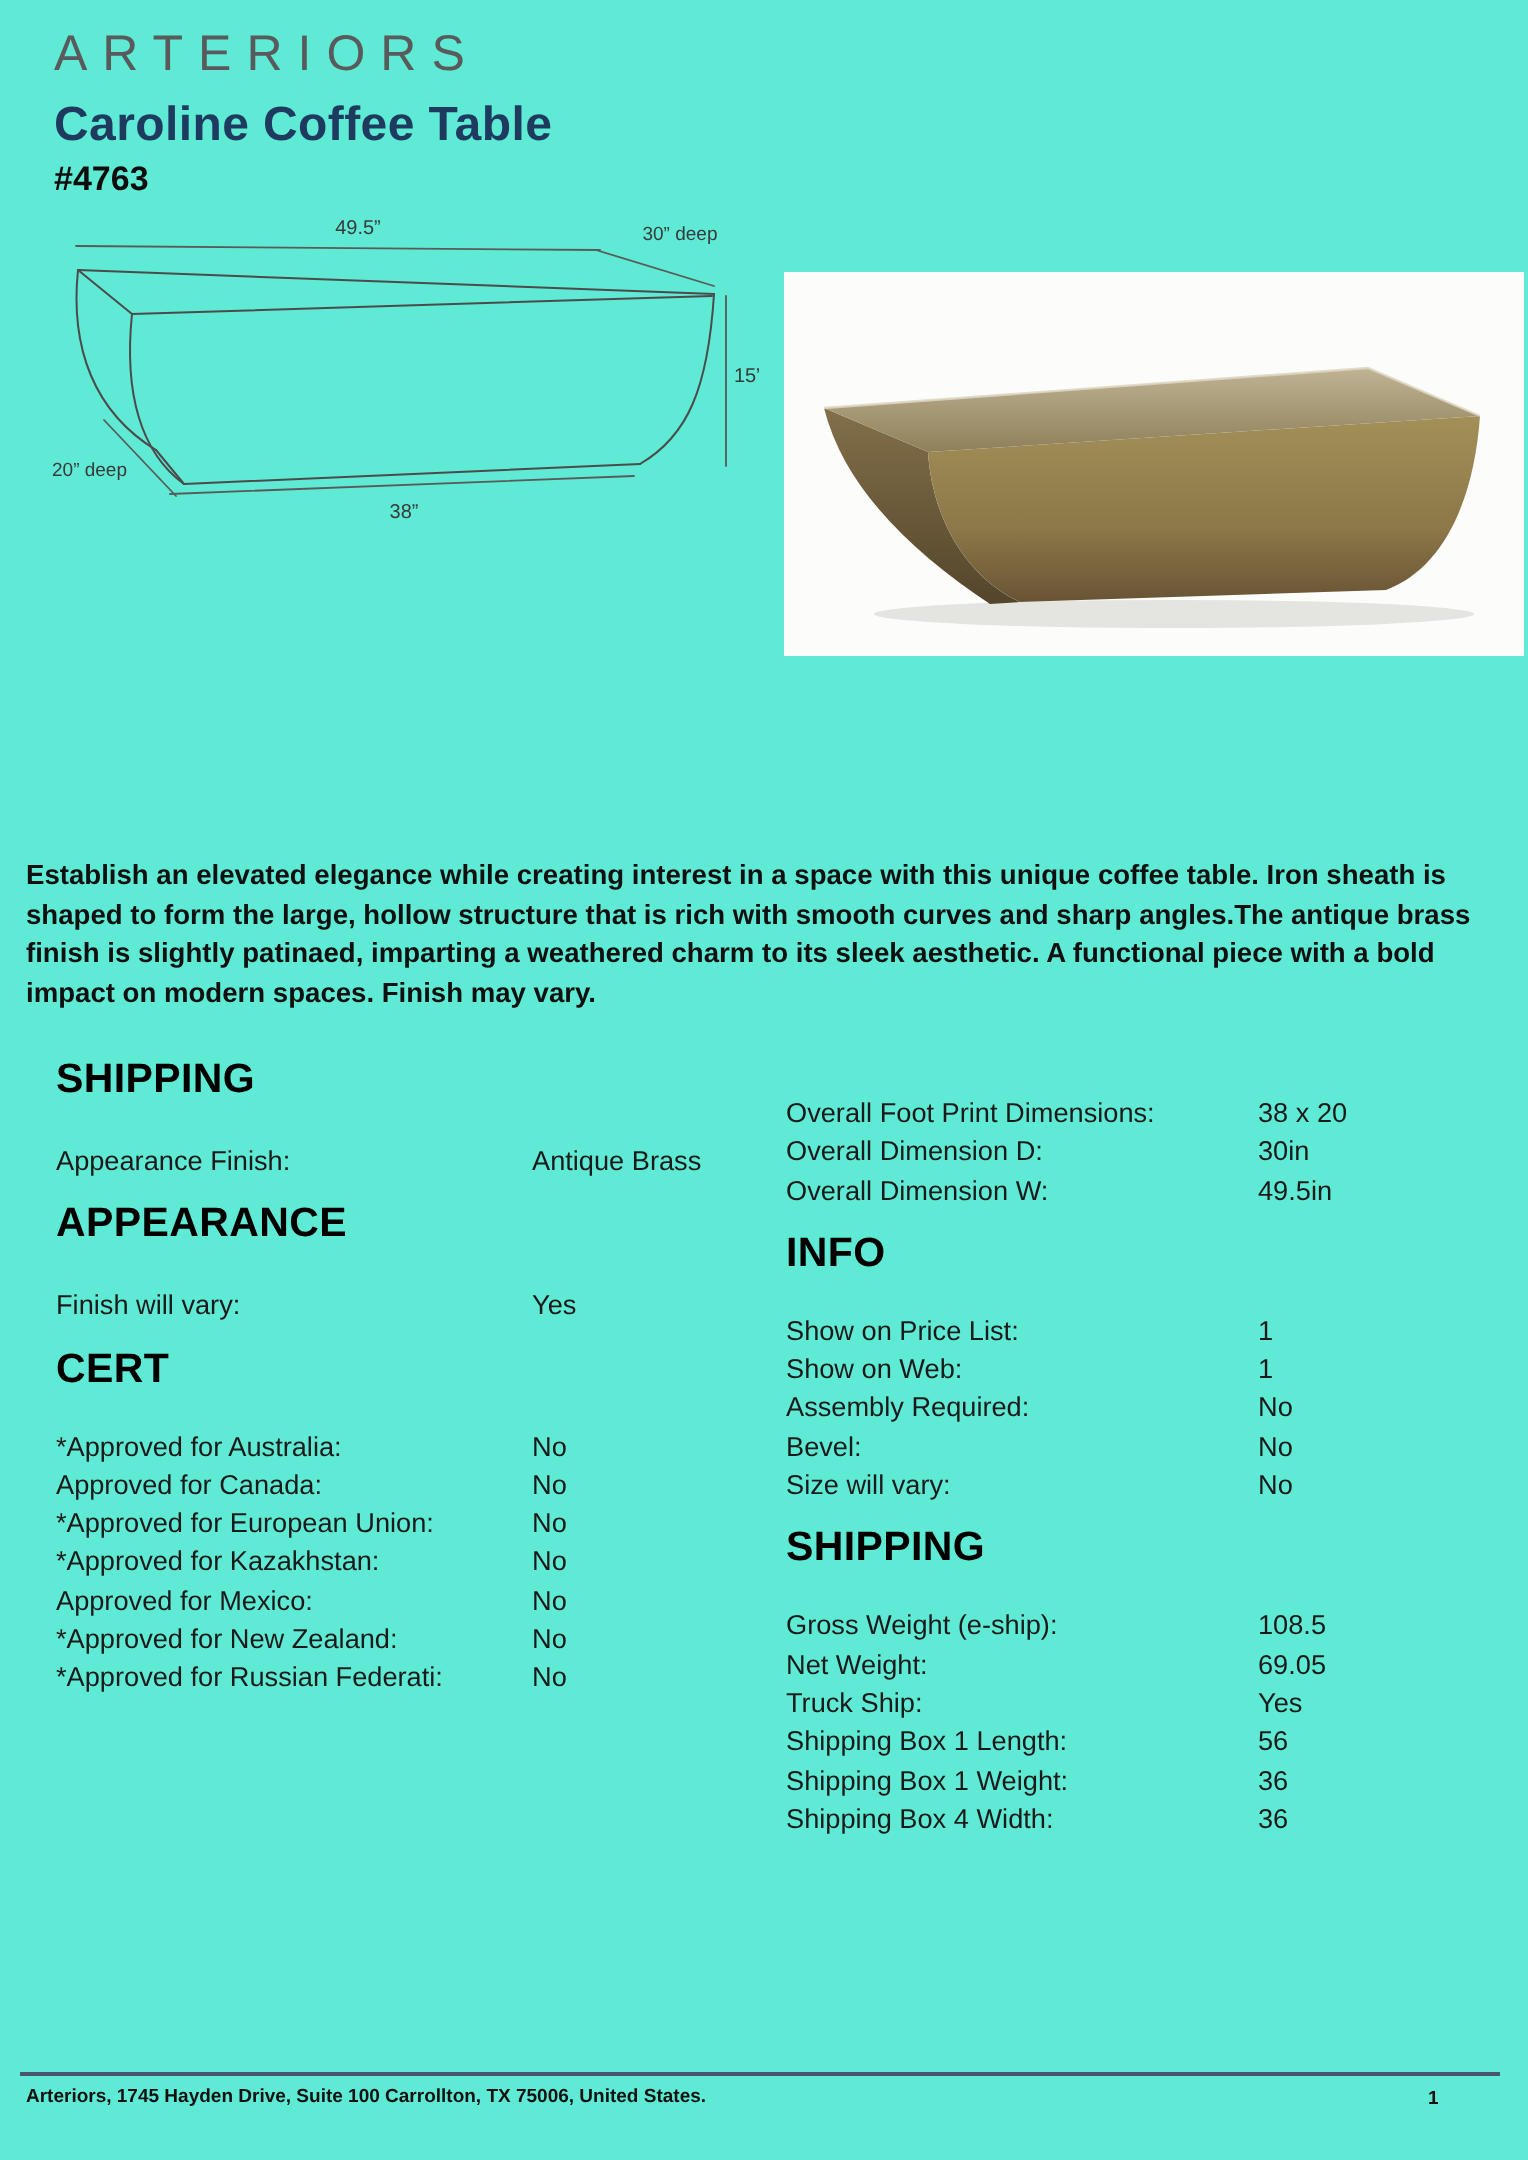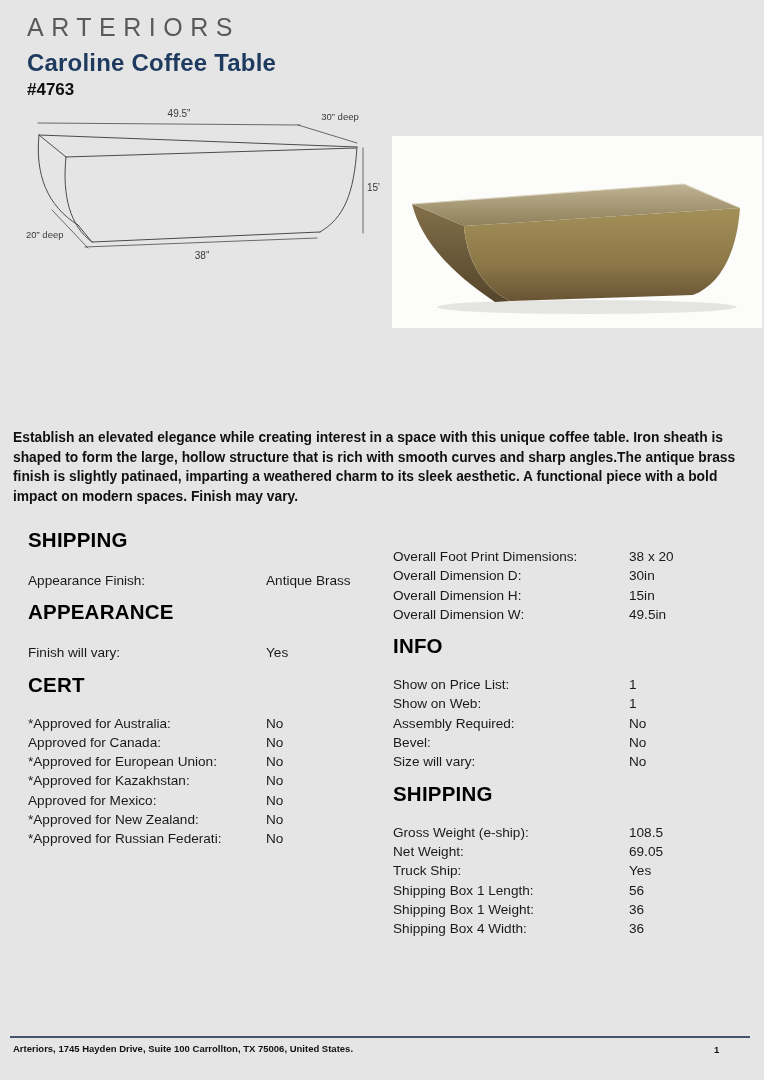--- a/index.html
+++ b/index.html
@@ -1,17 +1,17 @@
 <!DOCTYPE html>
 <html><head>
 <meta charset="utf-8">
 <style>
   html,body{margin:0;padding:0;background:#ffffff;}
   body{font-family:"Liberation Sans",sans-serif;}
-  .page{position:relative;width:764px;height:1080px;background:#e5e5e5;overflow:hidden;color:#161616;}
+  .page{position:relative;width:764px;height:1080px;background:#5eead4;overflow:hidden;color:#161616;}
 
   .brand{position:absolute;left:27px;top:13px;font-size:25px;letter-spacing:7.5px;color:#595a5c;font-weight:400;}
   .title{position:absolute;left:27px;top:49px;margin:0;font-size:24px;font-weight:700;color:#1e3a5f;letter-spacing:.2px;}
   .sku{position:absolute;left:27px;top:80px;font-size:17px;font-weight:700;color:#0d0d0d;}
 
   .drawing{position:absolute;left:22px;top:104px;width:358px;height:170px;}
   .drawing path{stroke:#4b4b4b;stroke-width:1;fill:none;stroke-linecap:round;}
   .drawing path.dim{stroke:#5a5a5a;stroke-width:0.9;}
   .dlabel{font-size:10px;fill:#3a3a3a;font-family:"Liberation Sans",sans-serif;}
   .dlabel.small{font-size:9.5px;}
@@ -145,24 +145,20 @@
     <div class="rows">
       <div class="row">
         <span class="lbl">Overall Foot Print Dimensions:</span>
         <span class="val">38 x 20</span>
       </div>
       <div class="row">
         <span class="lbl">Overall Dimension D:</span>
         <span class="val">30in</span>
       </div>
       <div class="row">
-        <span class="lbl">Overall Dimension H:</span>
-        <span class="val">15in</span>
-      </div>
-      <div class="row">
         <span class="lbl">Overall Dimension W:</span>
         <span class="val">49.5in</span>
       </div>
     </div>
 
     <h2 class="sub">INFO</h2>
     <div class="rows tight">
       <div class="row">
         <span class="lbl">Show on Price List:</span>
         <span class="val">1</span>

